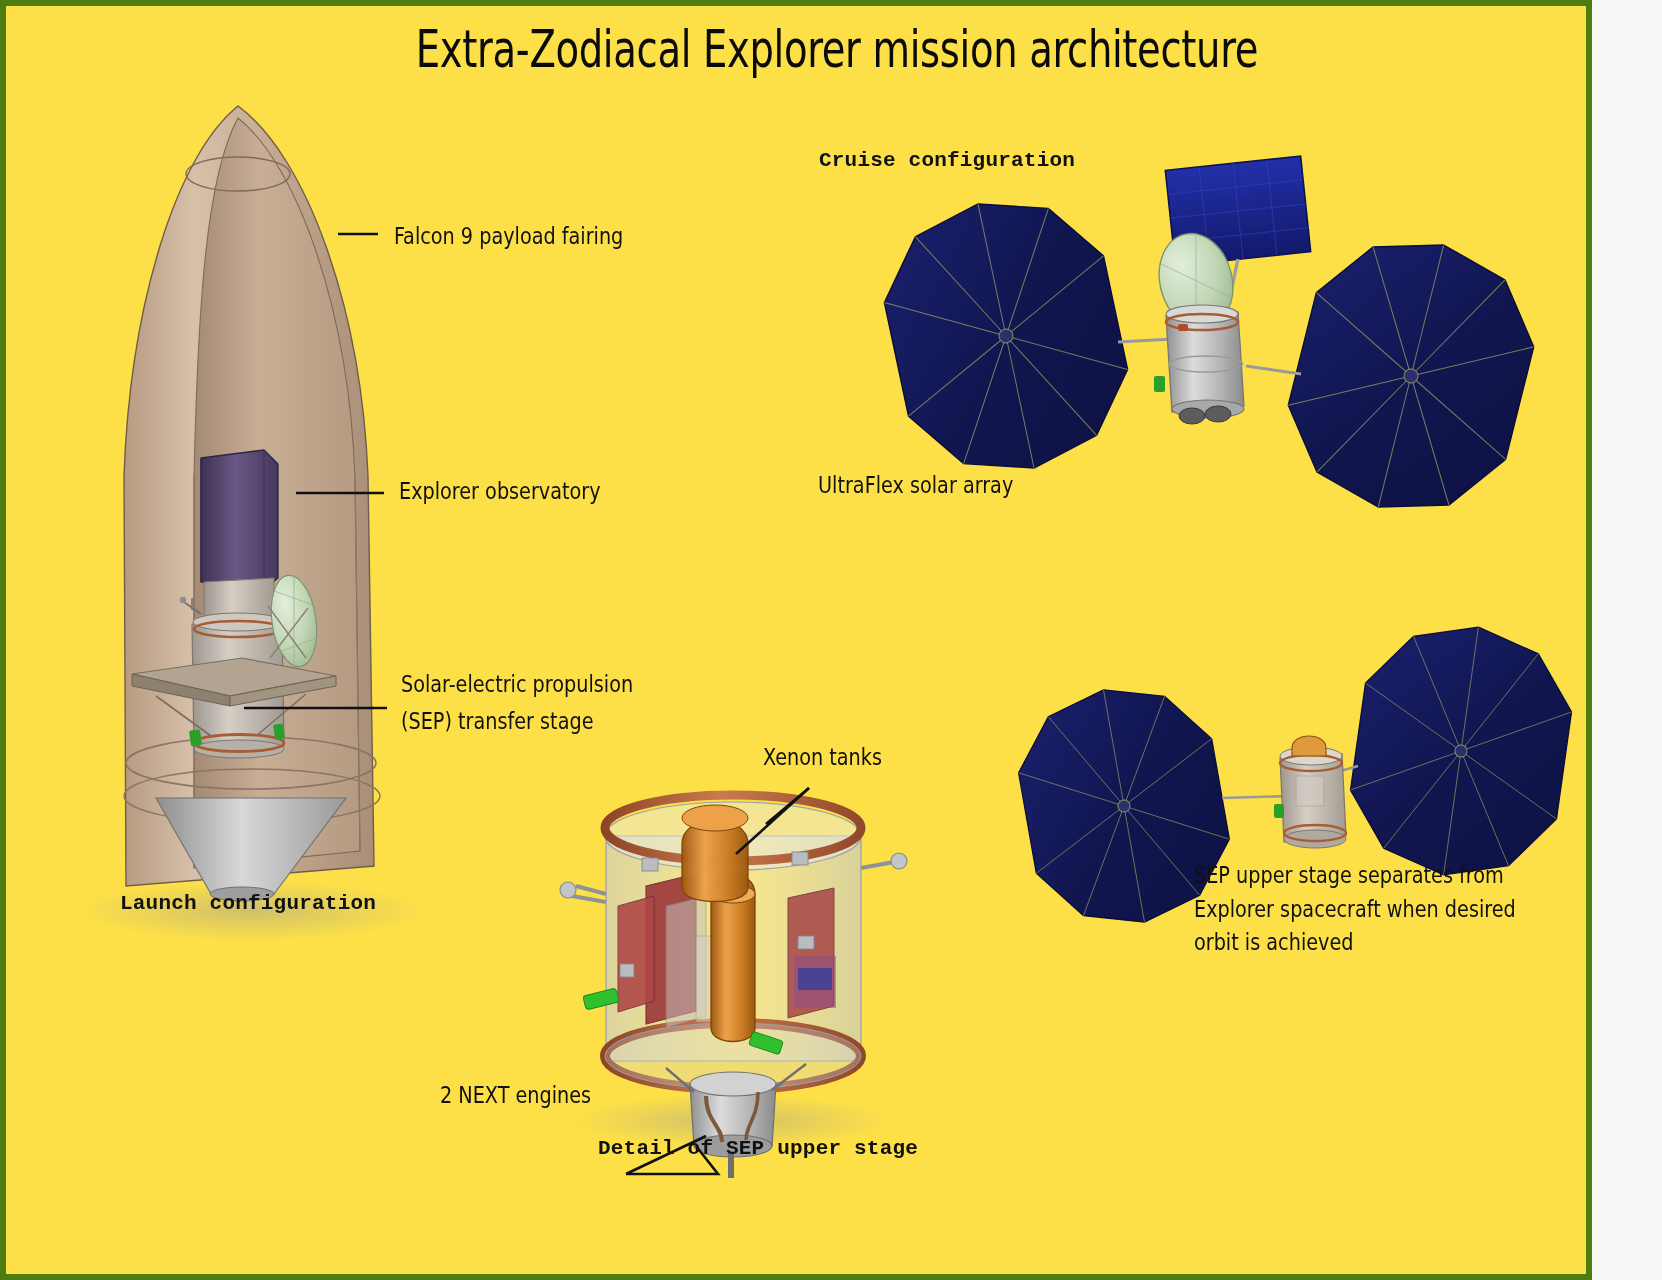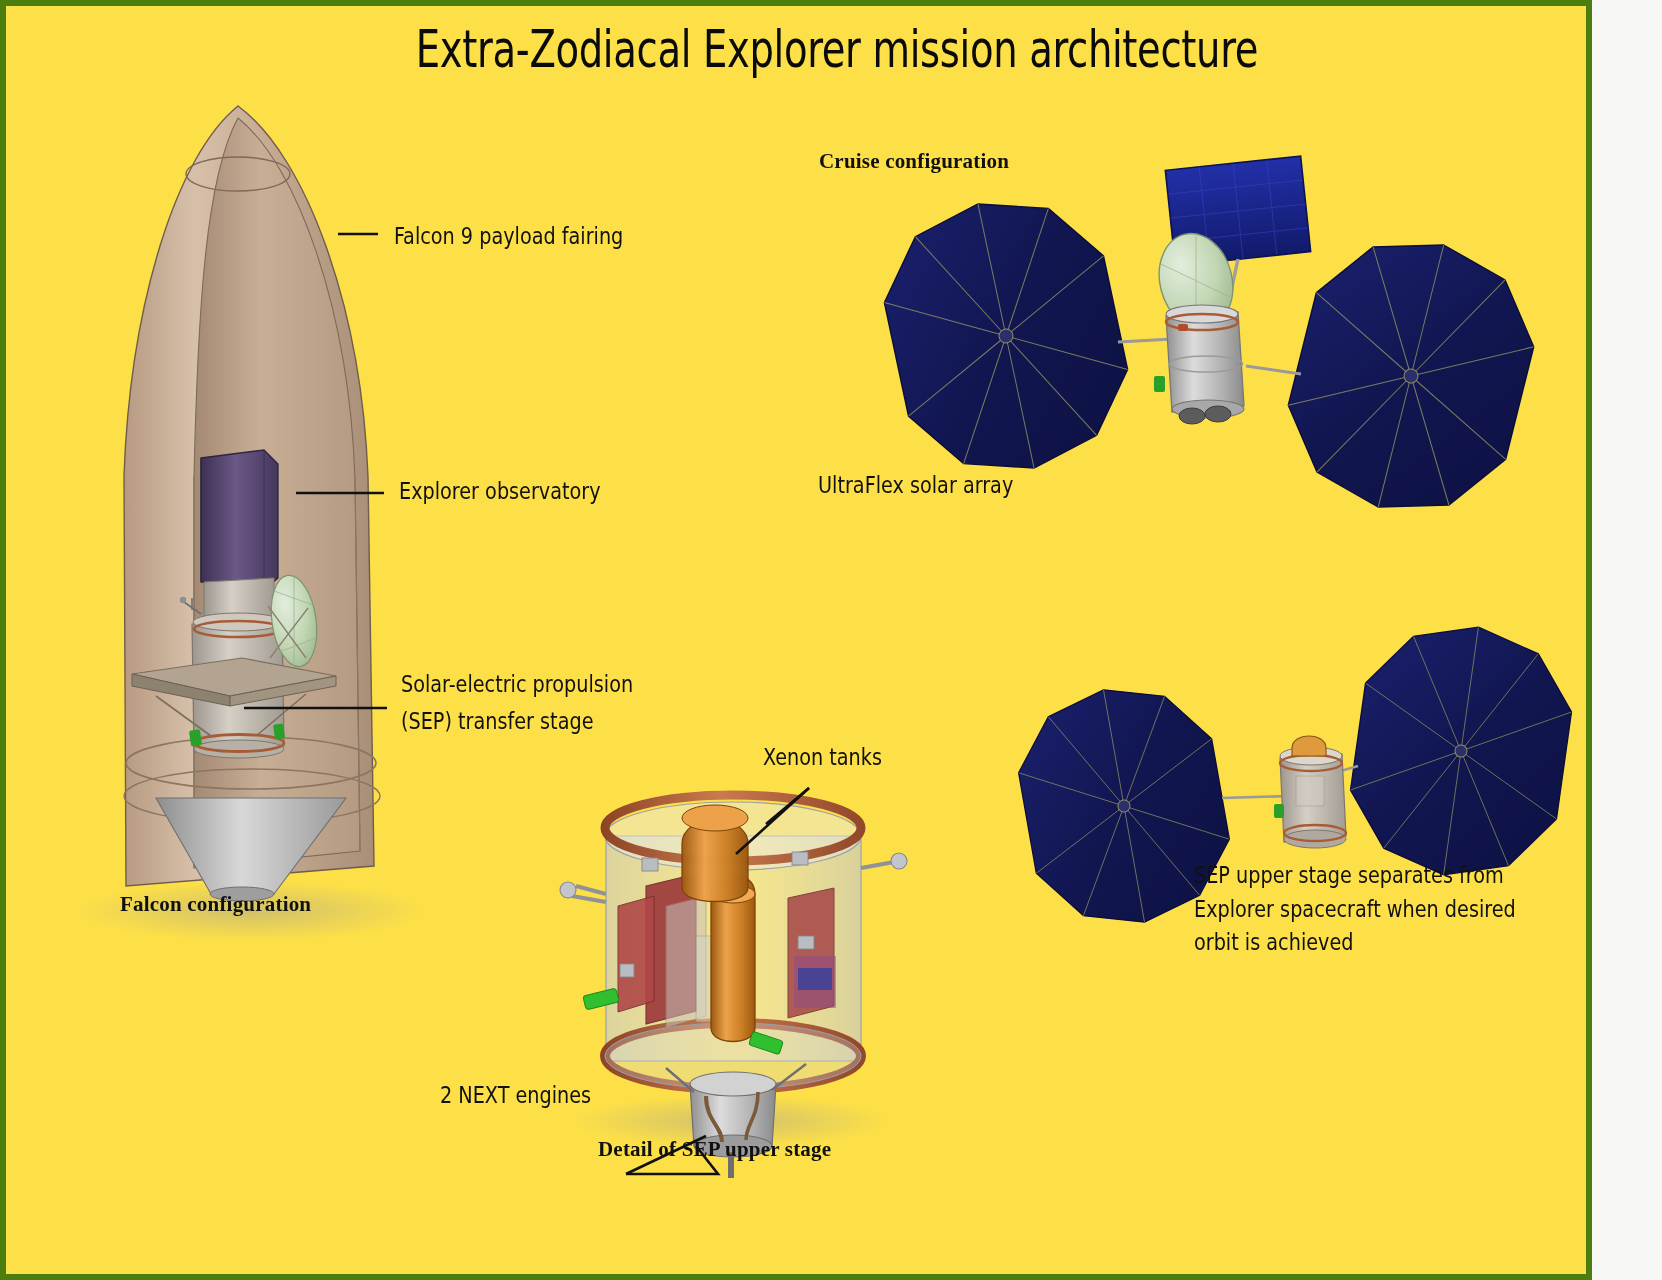--- a/index.html
+++ b/index.html
@@ -20,21 +20,21 @@
     position:absolute;left:0;top:14px;width:1662px;
     text-align:center;
     font-family:"DejaVu Sans Condensed","Liberation Sans",sans-serif;
     font-size:51px;font-weight:400;color:#0b0b0b;
     letter-spacing:-.4px;
     transform:scaleX(.84);transform-origin:50% 50%;
     white-space:nowrap;
   }
   .cap{
     position:absolute;
-    font-family:Liberation Serif, serif;
+    font-family:Liberation Mono, monospace;
     font-weight:700;font-size:21px;color:#111;
     white-space:nowrap;letter-spacing:.2px;
   }
   .lbl{
     position:absolute;
     font-family:"DejaVu Sans Condensed","Liberation Sans",sans-serif;
     font-size:22.5px;color:#111;white-space:nowrap;
     transform:scaleX(.95);transform-origin:0 50%;
   }
   .para .ln{display:block;margin-bottom:11px;}
@@ -362,19 +362,19 @@
   <div class="lbl" style="left:757px;top:738px;">Xenon tanks</div>
 
   <div class="lbl" style="left:434px;top:1076px;">2 NEXT engines</div>
 
   <div class="lbl para" style="left:1188px;top:858px;line-height:1;">
     <span class="ln">SEP upper stage separates from</span>
     <span class="ln">Explorer spacecraft when desired</span>
     <span class="ln">orbit is achieved</span>
   </div>
 
-  <div class="cap" style="left:114px;top:886px;">Falcon configuration</div>
+  <div class="cap" style="left:114px;top:886px;">Launch configuration</div>
 
   <div class="cap" style="left:813px;top:143px;">Cruise configuration</div>
 
   <div class="cap" style="left:592px;top:1131px;">Detail of SEP upper stage</div>
 
 </div>
 
 </body></html>

